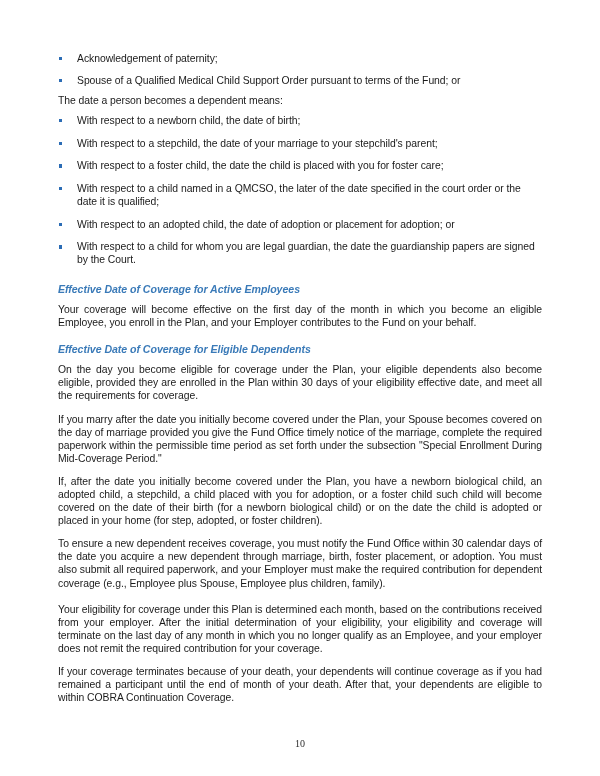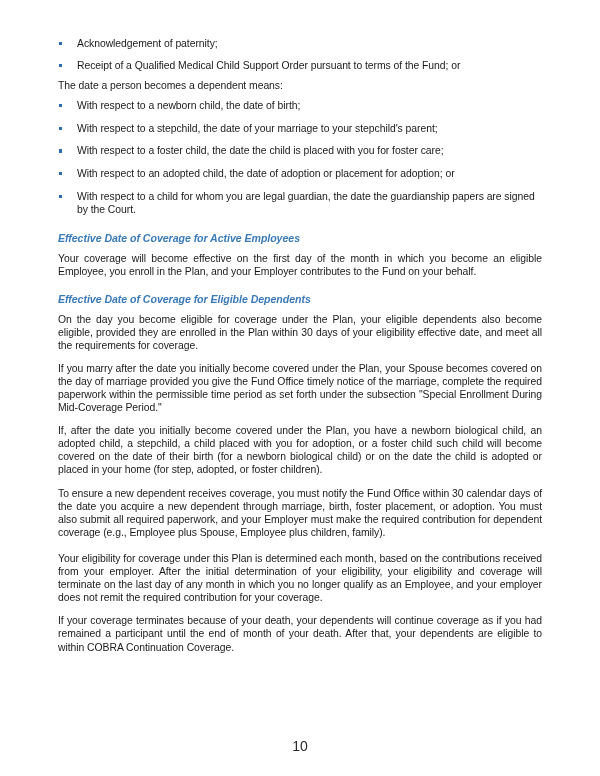--- a/index.html
+++ b/index.html
@@ -14,21 +14,21 @@
     height: 776px;
     background: #ffffff;
     font-family: "Liberation Sans", sans-serif;
     color: #1a1a1a;
     box-sizing: border-box;
     overflow: hidden;
   }
   .content {
     position: absolute;
     left: 58px;
-    top: 37px;
+    top: 52px;
     width: 484px;
   }
 
   
   .para {
     font-size: 10.4px;
     line-height: 13.1px;
     text-align: justify;
     margin: 0 0 10px 0;
     color: #1a1a1a;
@@ -92,56 +92,60 @@
   .spacer-sm { height: 3px; }
   .spacer-md { height: 6px; }
 
   
   .page-number {
     position: absolute;
     left: 0;
     right: 0;
     top: 738px;
     text-align: center;
-    font-size: 14px;
+    font-size: 10px;
     color: #2b2b2b;
-    font-family: Liberation Sans, sans-serif;
+    font-family: Liberation Serif, serif;
   }
 </style>
 </head>
 <body>
 
 <div class="page">
   <div class="content">
 
     <ul class="bullets">
       <li>
         <span class="bullet-mark"></span>
         <span>Acknowledgement of paternity;</span>
       </li>
       <li>
         <span class="bullet-mark"></span>
-        <span>Receipt of a Qualified Medical Child Support Order pursuant to terms of the Fund; or</span>
+        <span>Spouse of a Qualified Medical Child Support Order pursuant to terms of the Fund; or</span>
       </li>
     </ul>
 
     <p class="para lead">The date a person becomes a dependent means:</p>
 
     <ul class="bullets tight">
       <li>
         <span class="bullet-mark"></span>
         <span>With respect to a newborn child, the date of birth;</span>
       </li>
       <li>
         <span class="bullet-mark"></span>
         <span>With respect to a stepchild, the date of your marriage to your stepchild's parent;</span>
       </li>
       <li>
         <span class="bullet-mark"></span>
         <span>With respect to a foster child, the date the child is placed with you for foster care;</span>
+      </li>
+      <li>
+        <span class="bullet-mark"></span>
+        <span>With respect to a child named in a QMCSO, the later of the date specified in the court order or the date it is qualified;</span>
       </li>
       <li>
         <span class="bullet-mark"></span>
         <span>With respect to an adopted child, the date of adoption or placement for adoption; or</span>
       </li>
       <li>
         <span class="bullet-mark"></span>
       </li>
       <li>
         <span class="bullet-mark"></span>

